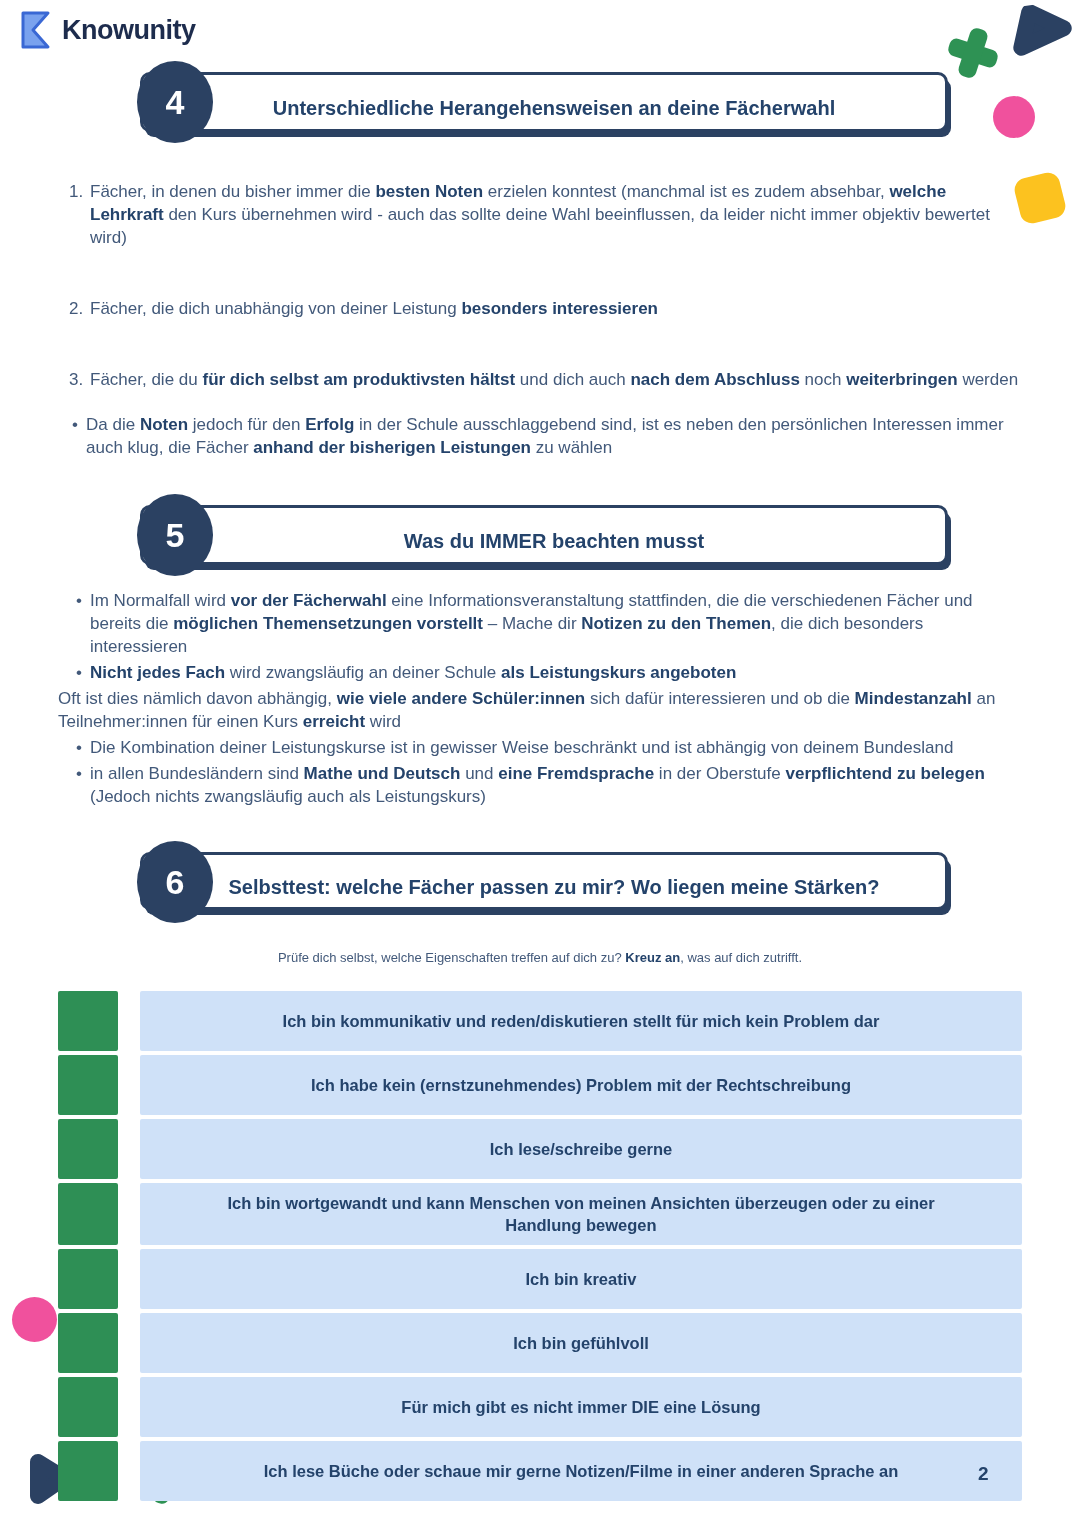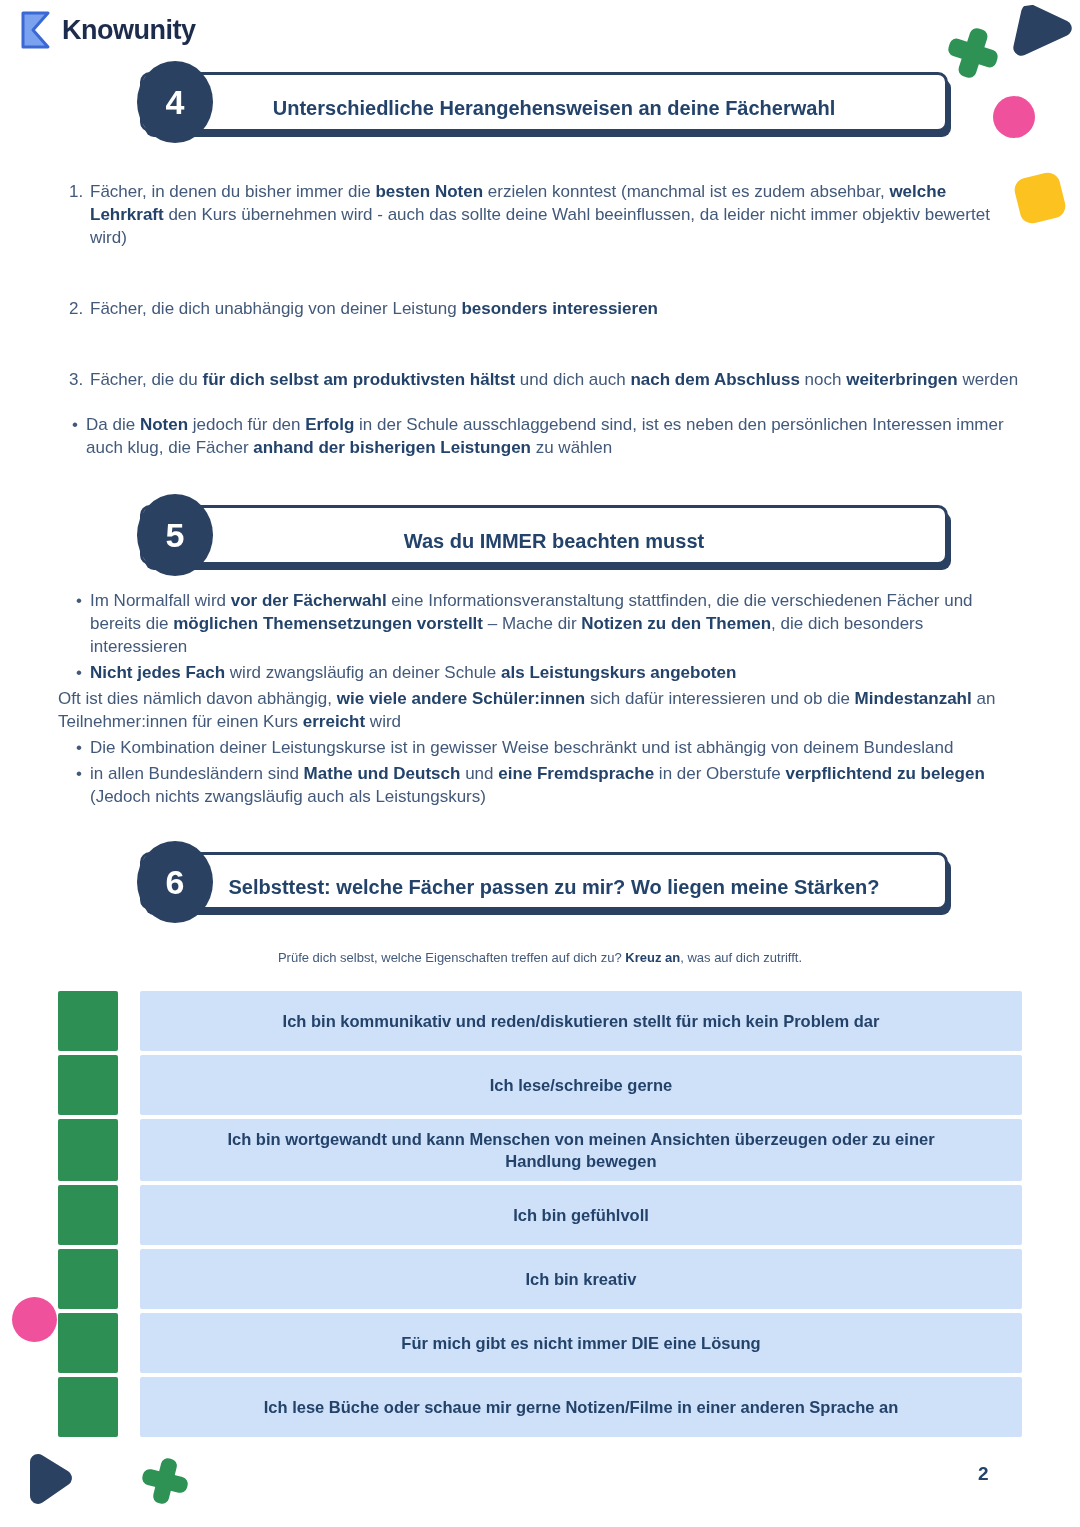--- a/index.html
+++ b/index.html
@@ -149,33 +149,37 @@
 
     <div class="intro"><span>Prüfe dich selbst, welche Eigenschaften treffen auf dich zu? </span><span class="b">Kreuz an</span><span>, was auf dich zutrifft.</span></div>
 
     <div class="checklist">
         <div class="chk-row">
           <div class="chk-box"></div>
           <div class="chk-label">Ich bin kommunikativ und reden/diskutieren stellt für mich kein Problem dar</div>
         </div>
         <div class="chk-row">
           <div class="chk-box"></div>
+          <div class="chk-label">Ich habe kein (ernstzunehmendes) Problem mit der Rechtschreibung</div>
+        </div>
+        <div class="chk-row">
+          <div class="chk-box"></div>
           <div class="chk-label">Ich lese/schreibe gerne</div>
         </div>
         <div class="chk-row">
           <div class="chk-box"></div>
           <div class="chk-label">Ich bin wortgewandt und kann Menschen von meinen Ansichten überzeugen oder zu einer Handlung bewegen</div>
         </div>
         <div class="chk-row">
           <div class="chk-box"></div>
-          <div class="chk-label">Ich bin gefühlvoll</div>
+          <div class="chk-label">Ich bin kreativ</div>
         </div>
         <div class="chk-row">
           <div class="chk-box"></div>
-          <div class="chk-label">Ich bin kreativ</div>
+          <div class="chk-label">Ich bin gefühlvoll</div>
         </div>
         <div class="chk-row">
           <div class="chk-box"></div>
           <div class="chk-label">Für mich gibt es nicht immer DIE eine Lösung</div>
         </div>
         <div class="chk-row">
           <div class="chk-box"></div>
           <div class="chk-label">Ich lese Büche oder schaue mir gerne Notizen/Filme in einer anderen Sprache an</div>
         </div>
       </div>

